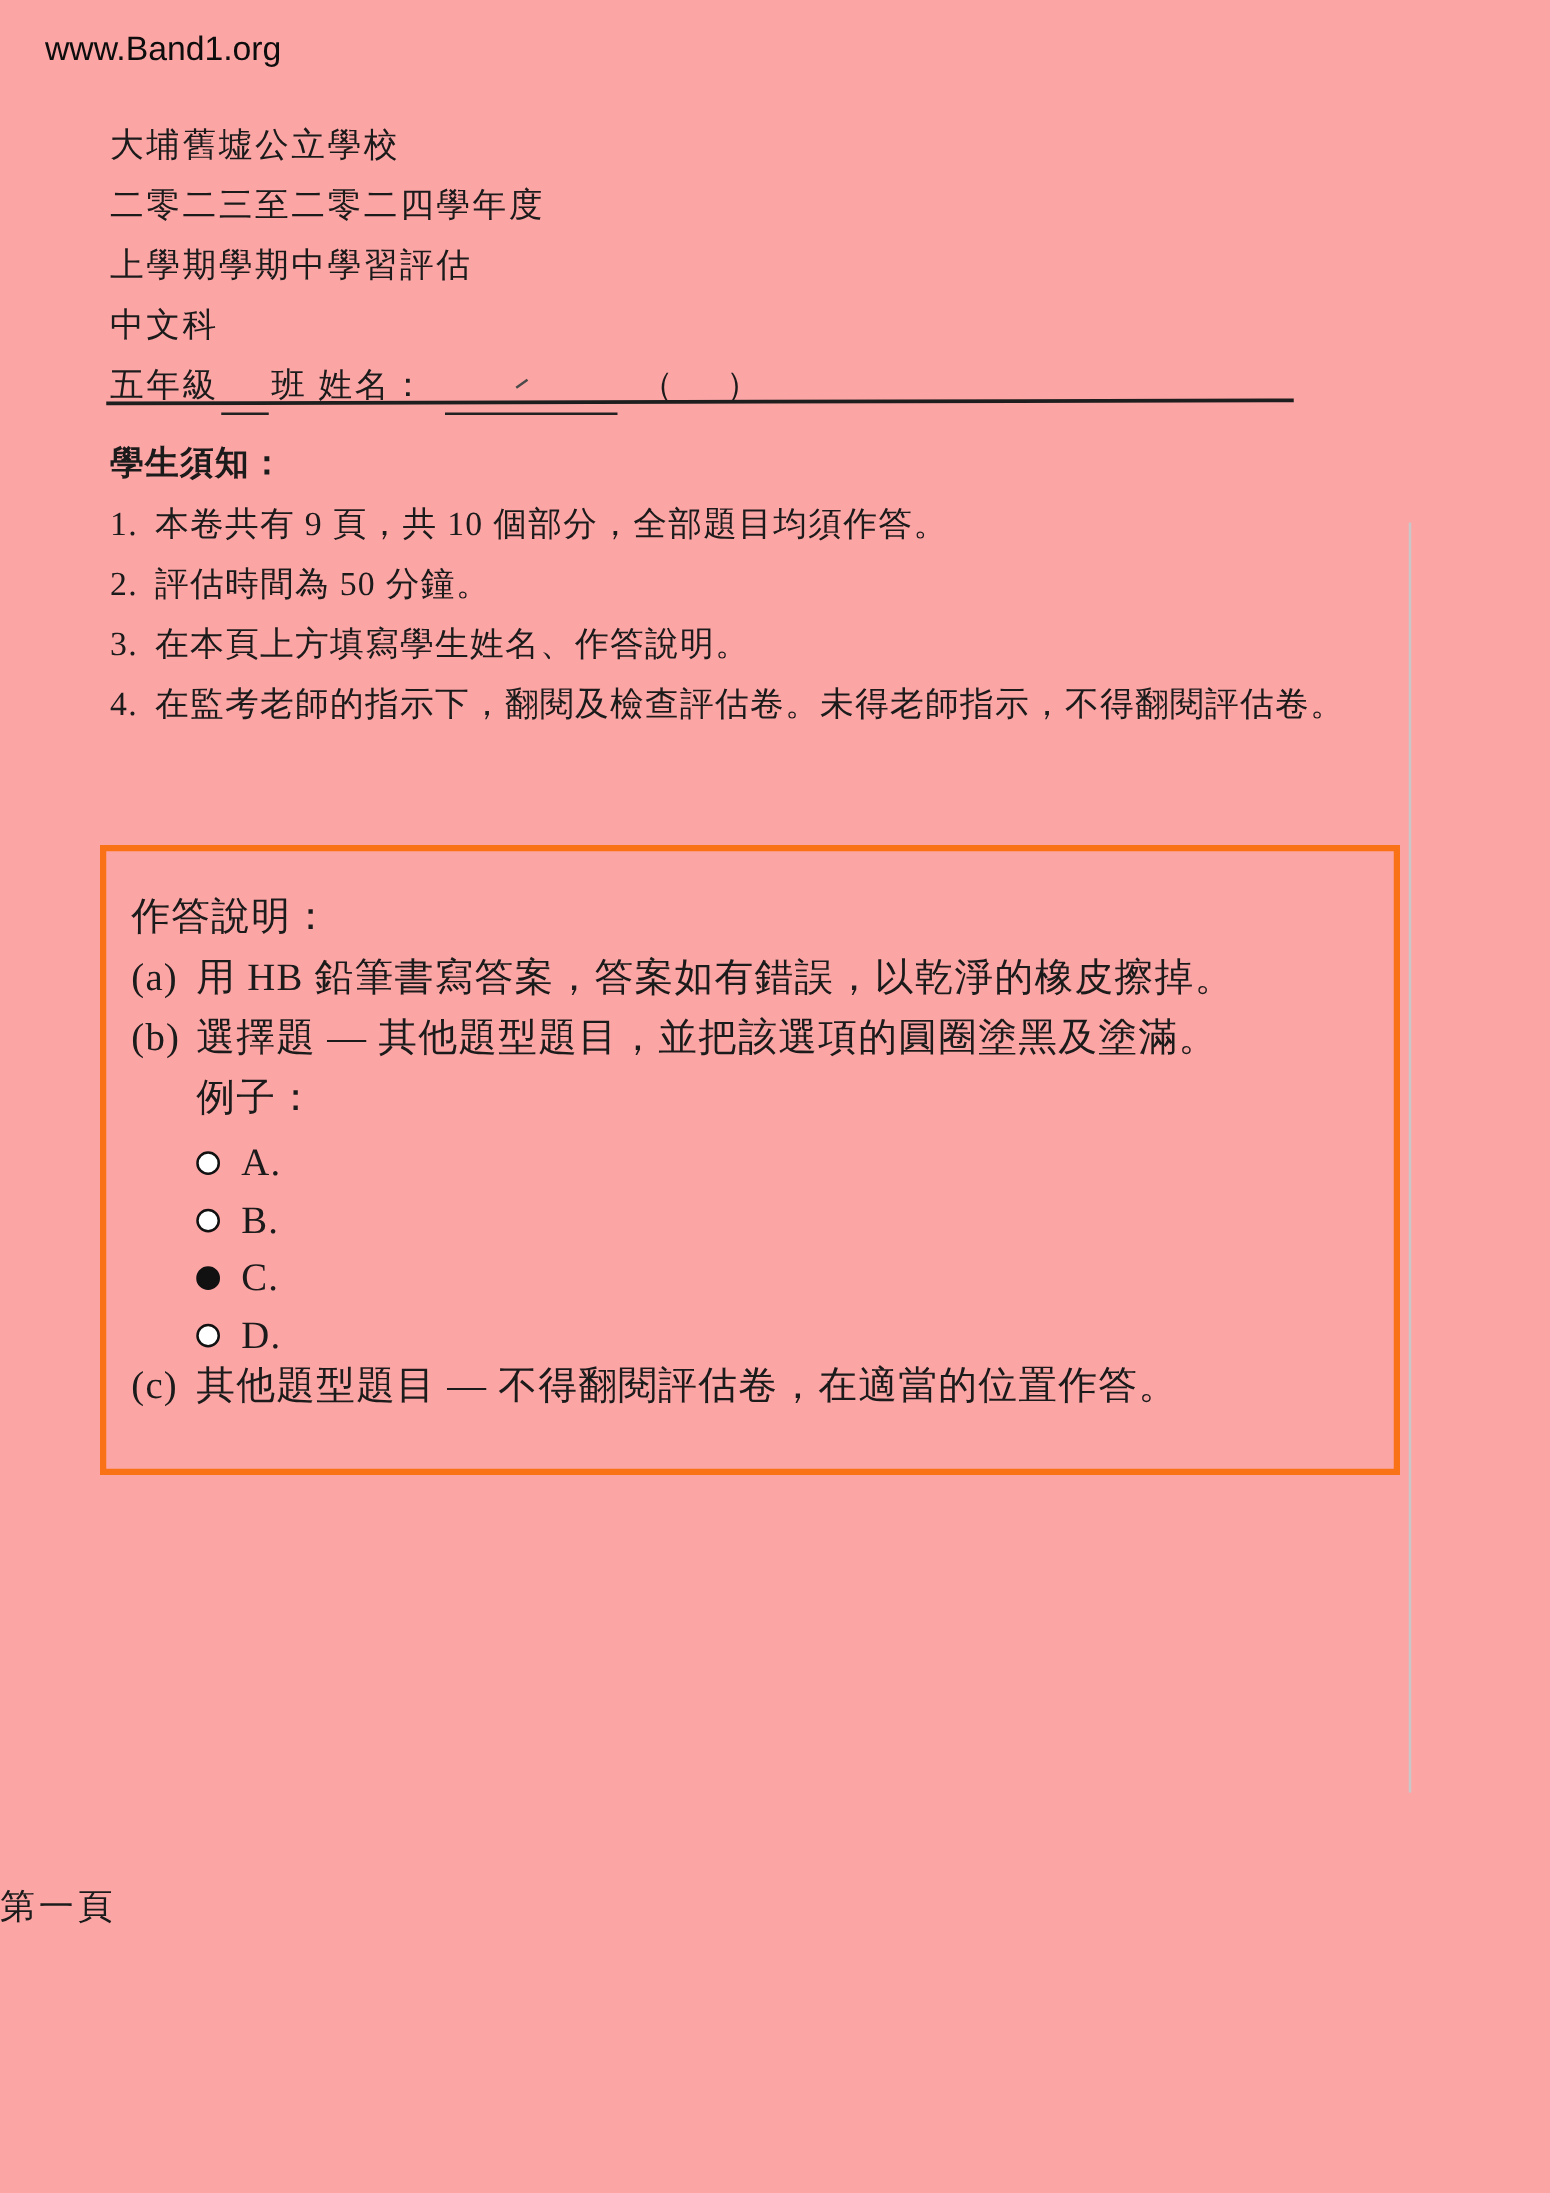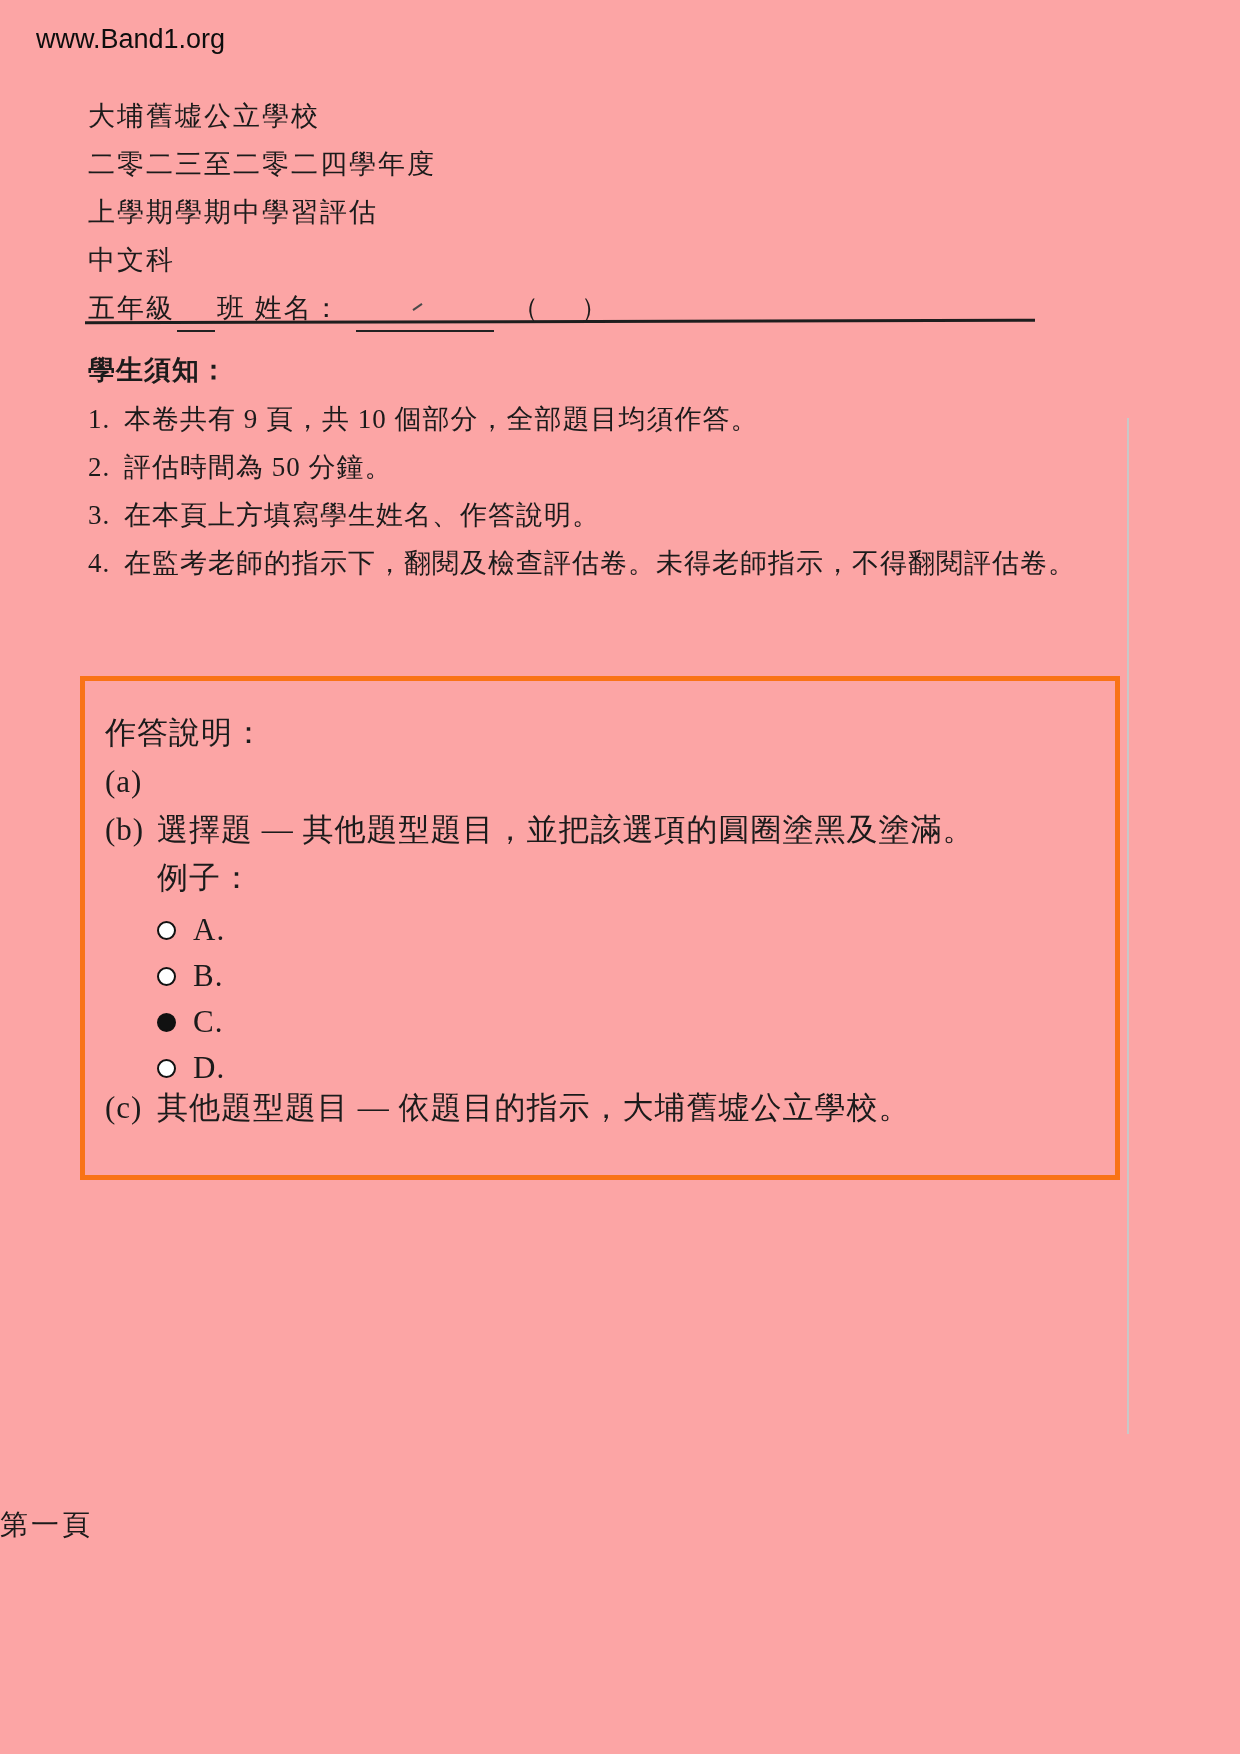--- a/index.html
+++ b/index.html
@@ -138,20 +138,21 @@
       <span class="note-text">在監考老師的指示下，翻閱及檢查評估卷。未得老師指示，不得翻閱評估卷。</span>
     </div>
   </div>
 
   <div class="instruction-box">
     <div class="box-inner">
       <div class="box-title">作答說明：</div>
 
       <div class="instr-row">
         <span class="instr-label">(a)</span>
+        <span class="instr-text">用 HB 鉛筆書寫答案，答案如有錯誤，以乾淨的橡皮擦掉。</span>
       </div>
 
       <div class="instr-row">
         <span class="instr-label">(b)</span>
         <span class="instr-text">選擇題 — 其他題型題目，並把該選項的圓圈塗黑及塗滿。</span>
       </div>
 
       <div class="example-label">例子：</div>
 
       <div class="option-row">
@@ -166,21 +167,21 @@
         <span class="bubble filled"></span>
         <span class="option-letter">C.</span>
       </div>
       <div class="option-row">
         <span class="bubble"></span>
         <span class="option-letter">D.</span>
       </div>
 
       <div class="instr-row">
         <span class="instr-label">(c)</span>
-        <span class="instr-text">其他題型題目 — 依題目的指示，大埔舊墟公立學校。</span>
+        <span class="instr-text">其他題型題目 — 不得翻閱評估卷，在適當的位置作答。</span>
       </div>
     </div>
   </div>
 
   <div class="footer-page">第一頁</div>
 
   <div class="scan-edge"></div>
 
 </div>
 

